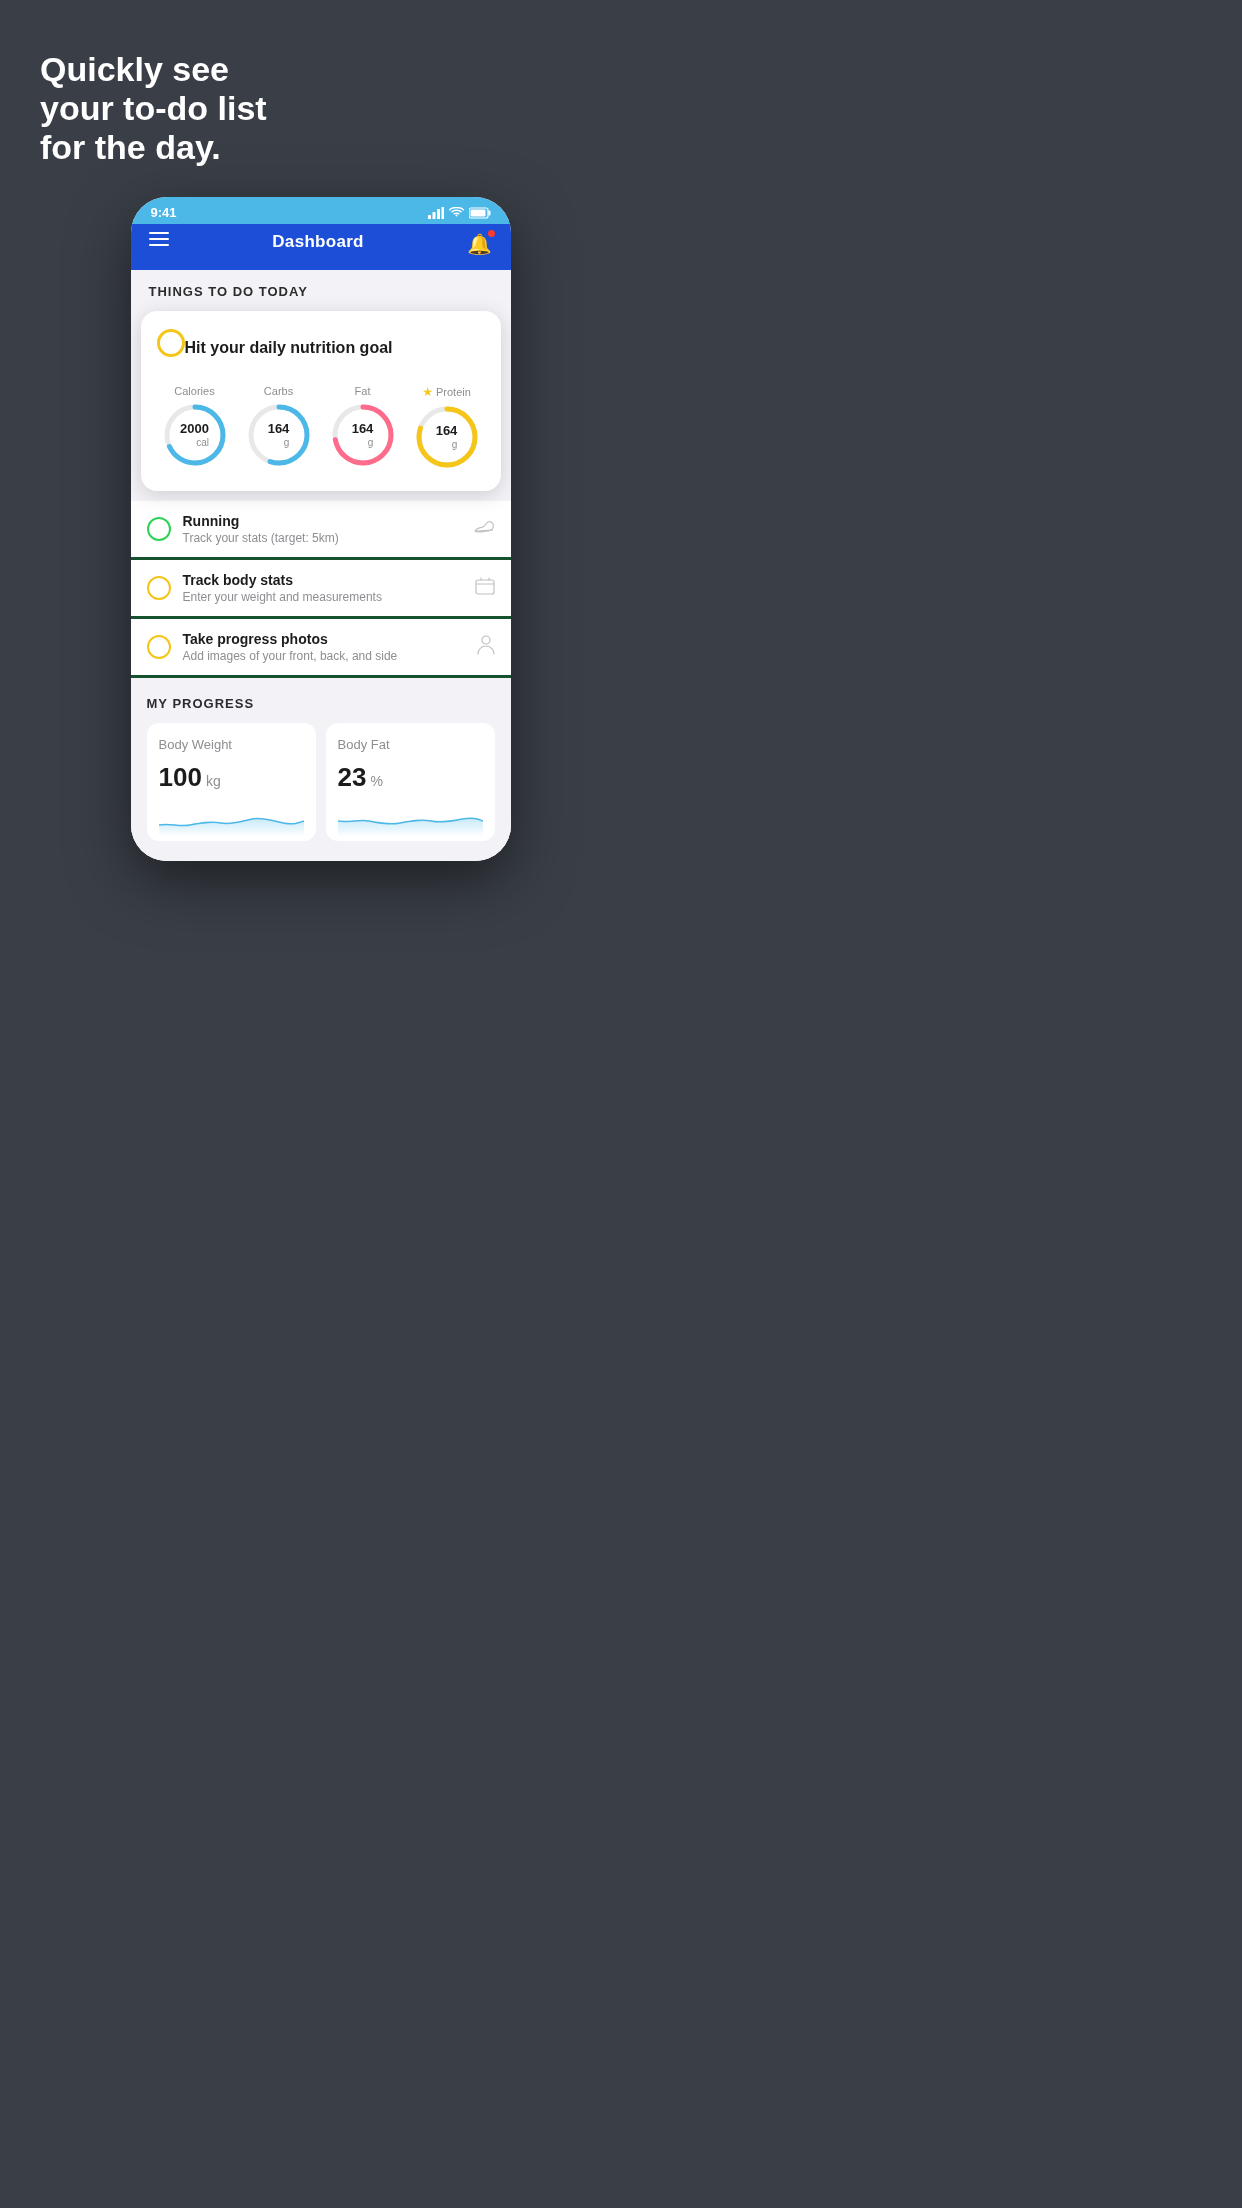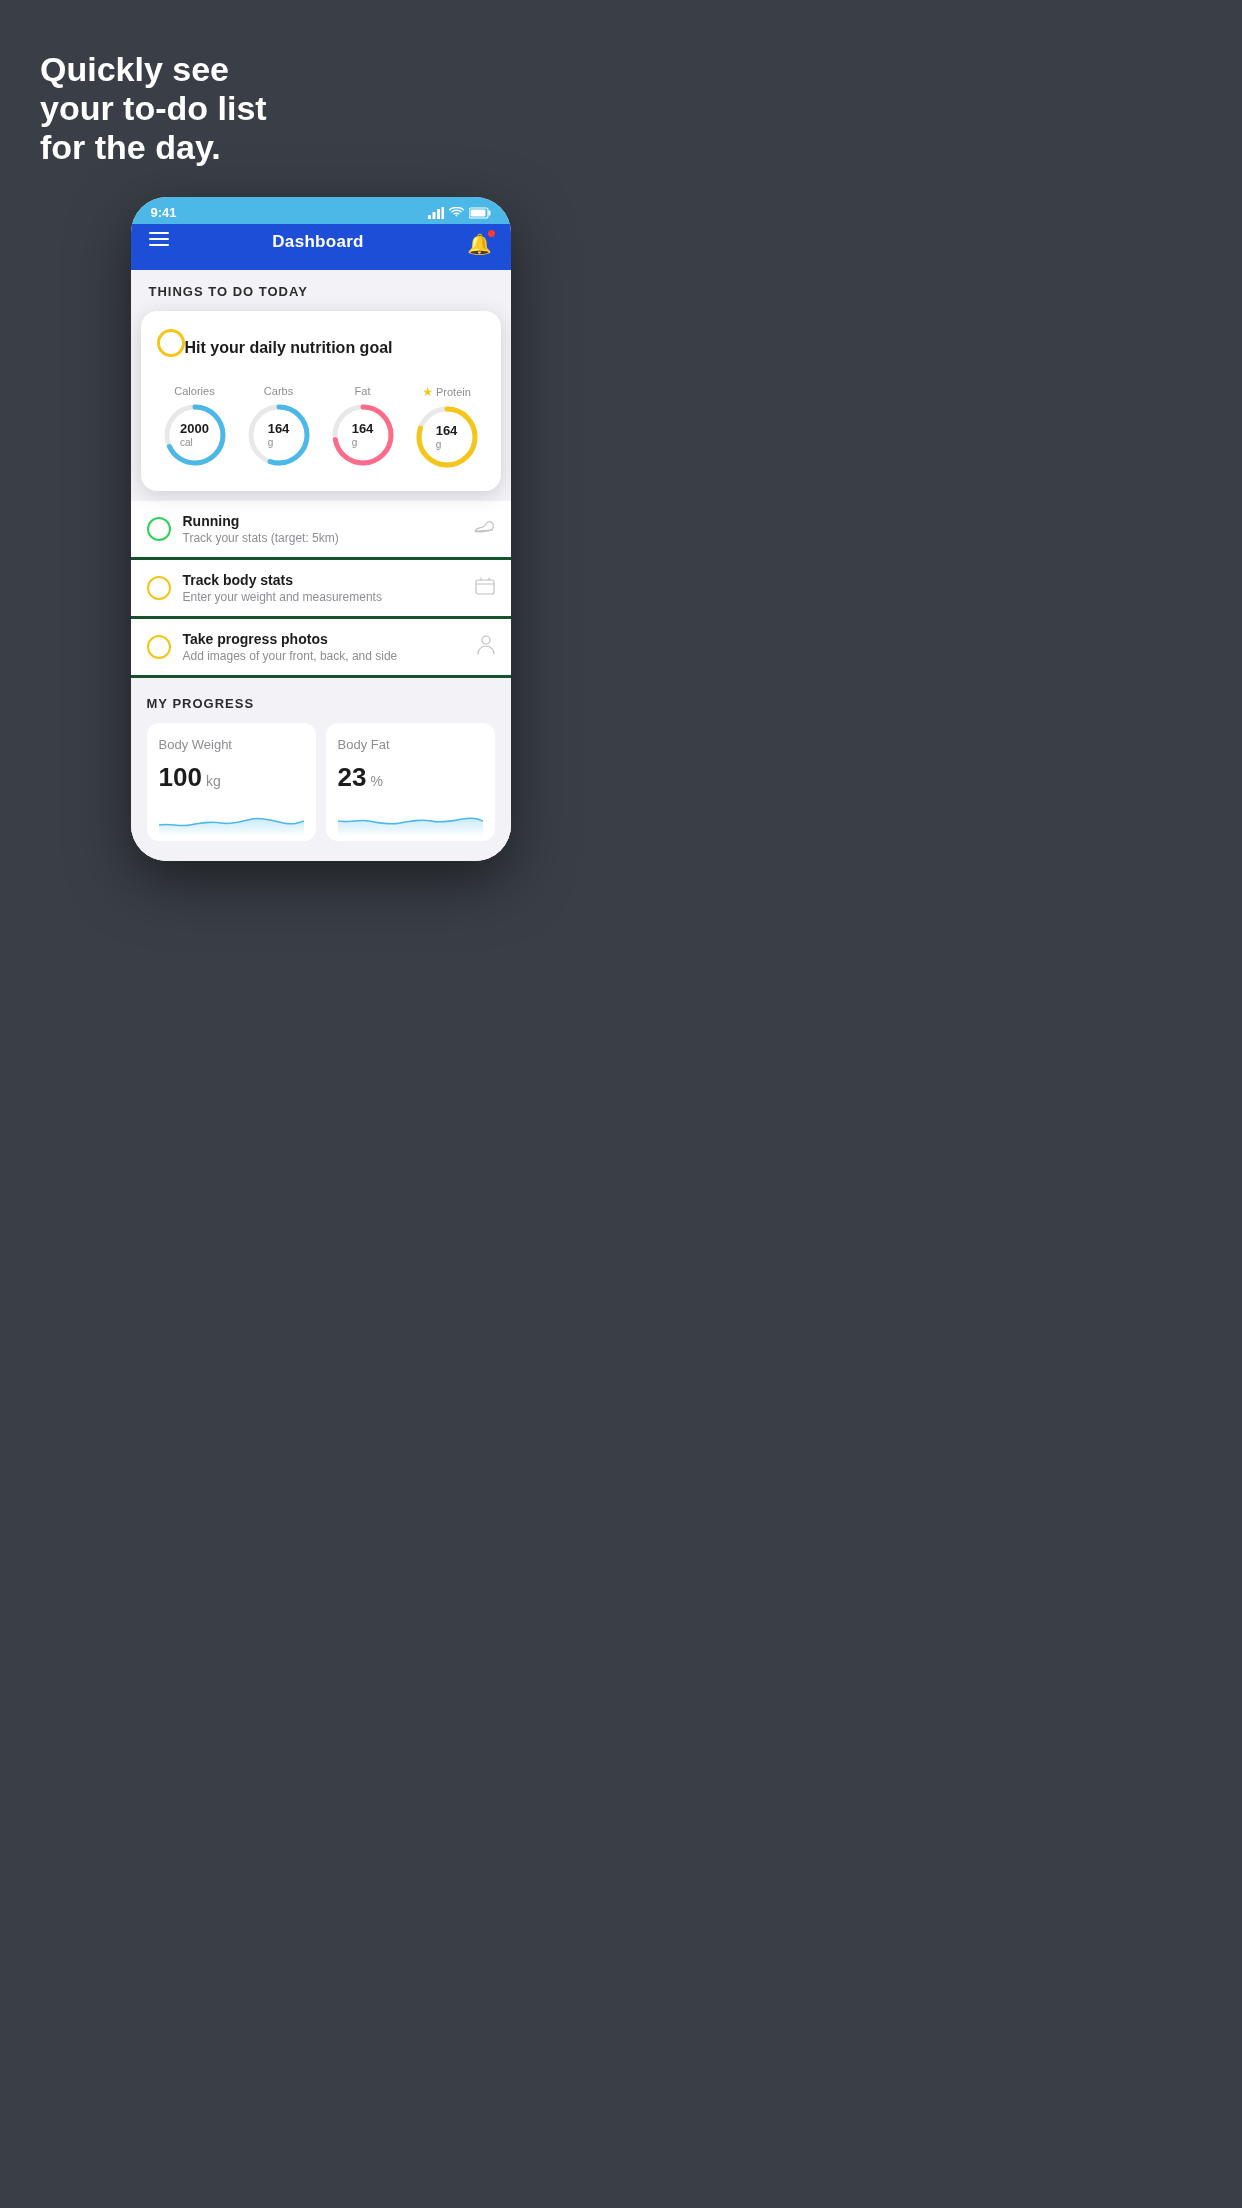--- a/index.html
+++ b/index.html
@@ -194,21 +194,21 @@
 
     .ring-container svg {
       transform: rotate(-90deg);
     }
 
     .ring-value {
       position: absolute;
       top: 50%;
       left: 50%;
       transform: translate(-50%, -50%);
-      text-align: left;
+      text-align: right;
       line-height: 1.1;
     }
 
     .ring-number {
       font-size: 13px;
       font-weight: 700;
       color: #1c1c1e;
       display: block;
     }
 

